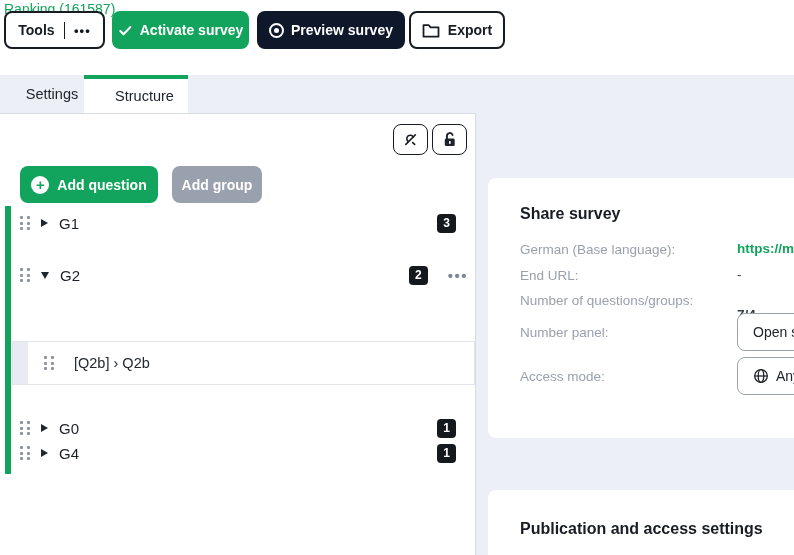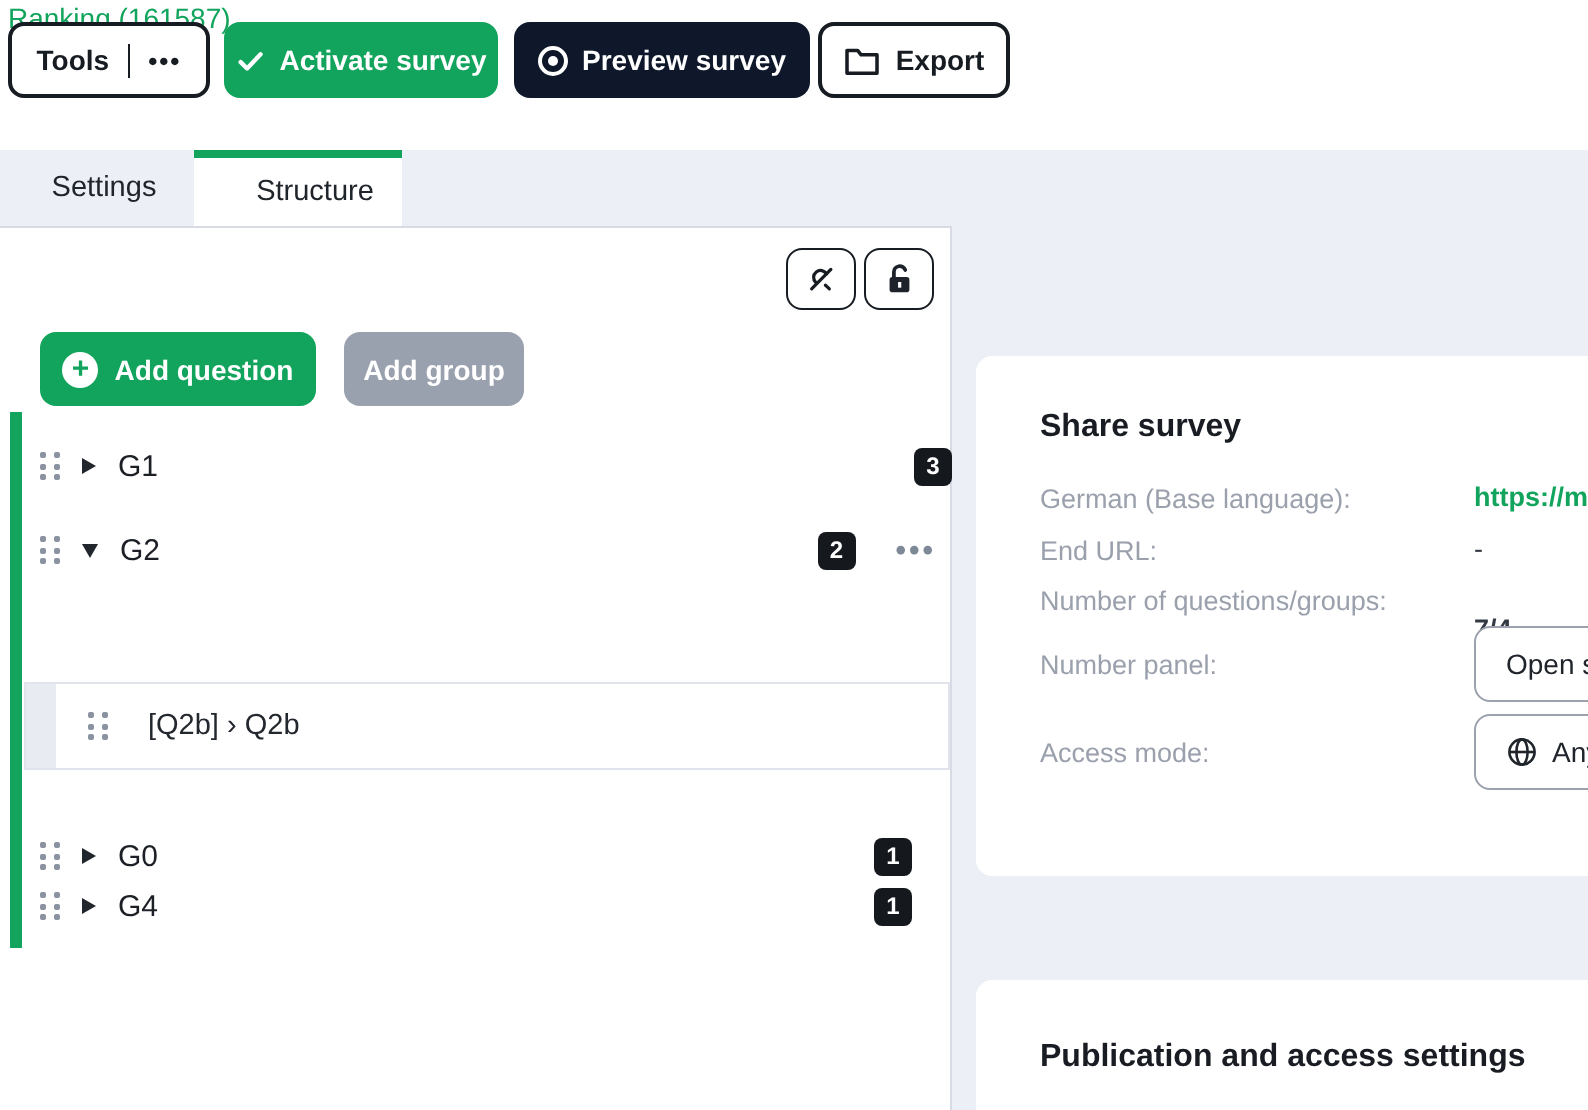--- a/index.html
+++ b/index.html
@@ -25,21 +25,21 @@
 
   .eye-ring { width:15px; height:15px; border:2px solid #fff; border-radius:50%;
               display:flex; align-items:center; justify-content:center; }
   .eye-dot  { width:5px; height:5px; background:#fff; border-radius:50%; }
 
   
   .tabs-strip { position:absolute; left:0; top:75px; width:794px; height:38px; background:#edeff6; }
   .tab { position:absolute; top:0; height:38px; display:flex; align-items:center;
          justify-content:center; font-size:14.5px; color:#20252c; cursor:pointer; }
   .tab-settings  { left:10px; width:84px; }
-  .tab-structure { left:97px; width:104px; background:#fff; border-top:4px solid #12a45c;padding-left:17px; }
+  .tab-structure { left:84px; width:104px; background:#fff; border-top:4px solid #12a45c;padding-left:17px; }
 
   
   .structure-panel { position:absolute; left:0; top:113px; width:476px; height:442px;
                      background:#fff; border-top:1px solid #d9dbe4; border-right:1px solid #d9dbe4; }
   .icon-btn { position:absolute; top:10px; width:35px; height:31px; background:#fff;
               border:1.5px solid #171c22; border-radius:8px; display:flex; align-items:center;
               justify-content:center; cursor:pointer; }
   .unlink-btn { left:393px; }
   .lock-btn   { left:432px; }
 
@@ -50,21 +50,21 @@
                display:flex; align-items:center; justify-content:center;
                background:#9aa1ae; color:#fff; border-radius:8px; font-size:14px; font-weight:600; cursor:pointer; }
   .plus-circle { width:18px; height:18px; background:#fff; border-radius:50%;
                  display:flex; align-items:center; justify-content:center;
                  color:#12a45c; font-size:15px; font-weight:700; line-height:1; }
 
   .group-indicator { position:absolute; left:5px; top:92px; width:6px; height:268px; background:#12a45c; }
 
   .group-row { position:absolute; left:14px; width:462px; height:40px; display:flex;
                align-items:center; gap:11px; padding-left:6px; cursor:pointer; }
-  .row-g1 { top:99px;  }
+  .row-g1 { top:89px;  padding-right:20px; }
   .row-g2 { top:141px; padding-right:8px; }
   .row-g0 { top:294px; padding-right:20px; }
   .row-g4 { top:319px; padding-right:20px; }
 
   .drag-handle { display:grid; grid-template-columns:3px 3px; grid-auto-rows:3px;
                  gap:2.5px 4px; cursor:grab; }
   .drag-handle i { background:#8b92a0; border-radius:1px; }
 
   .caret-right { width:0; height:0; border-left:7px solid #21262d;
                  border-top:4.5px solid transparent; border-bottom:4.5px solid transparent; cursor:pointer; }

